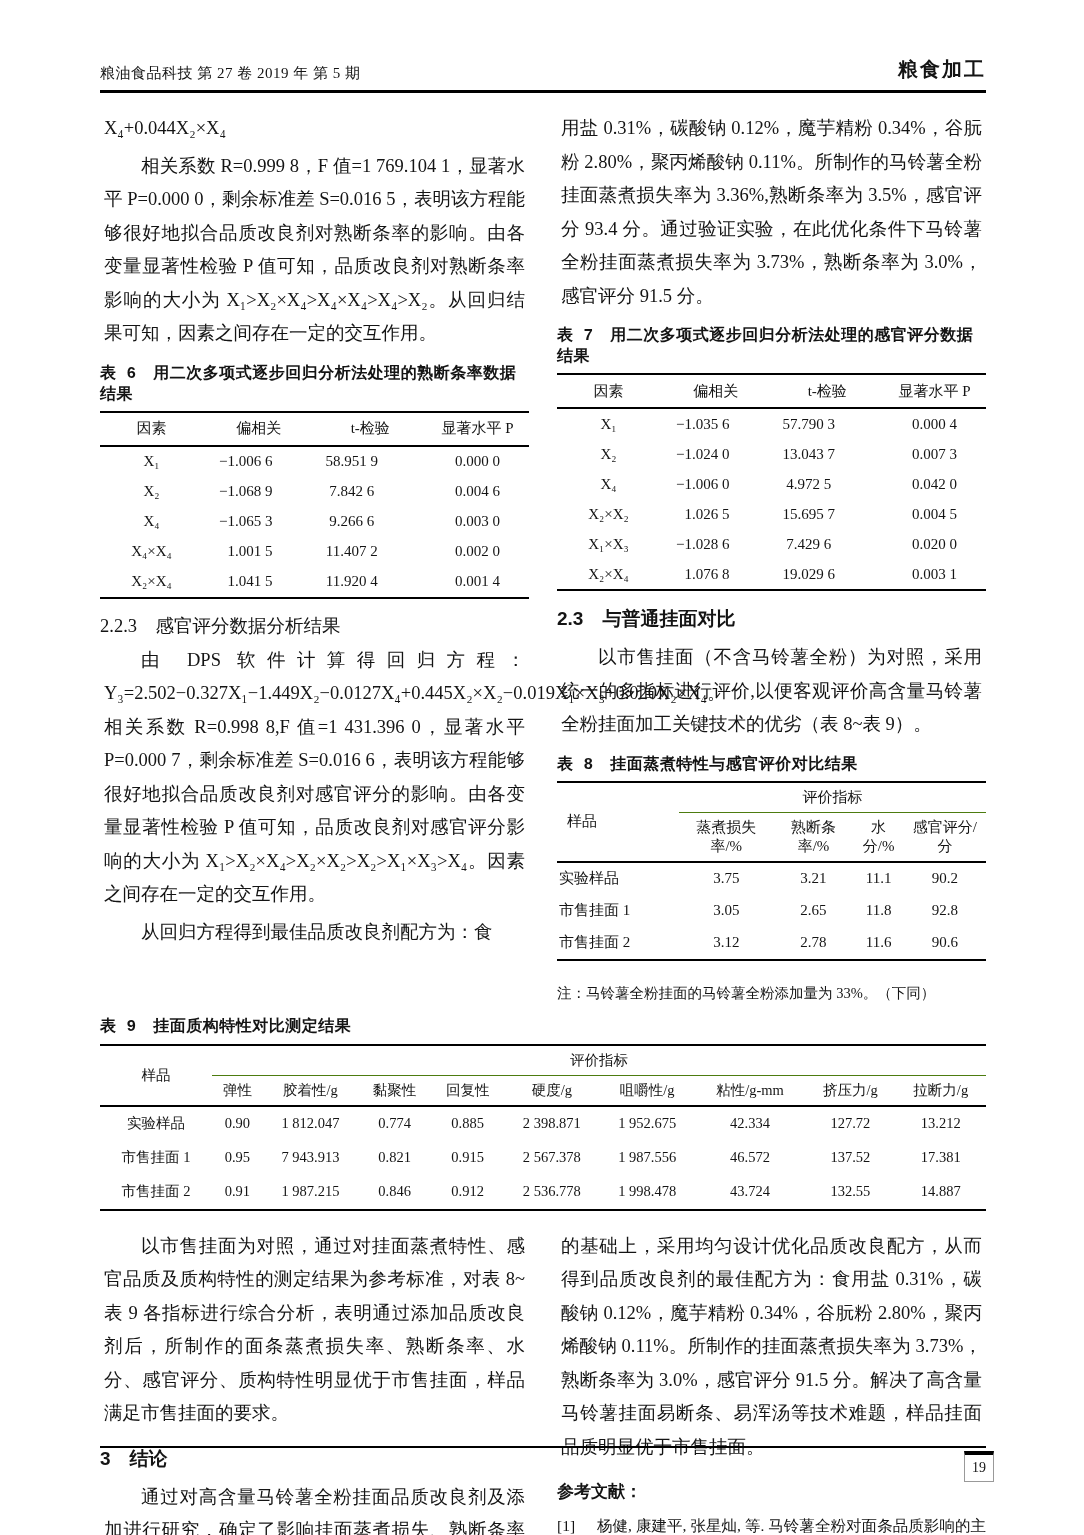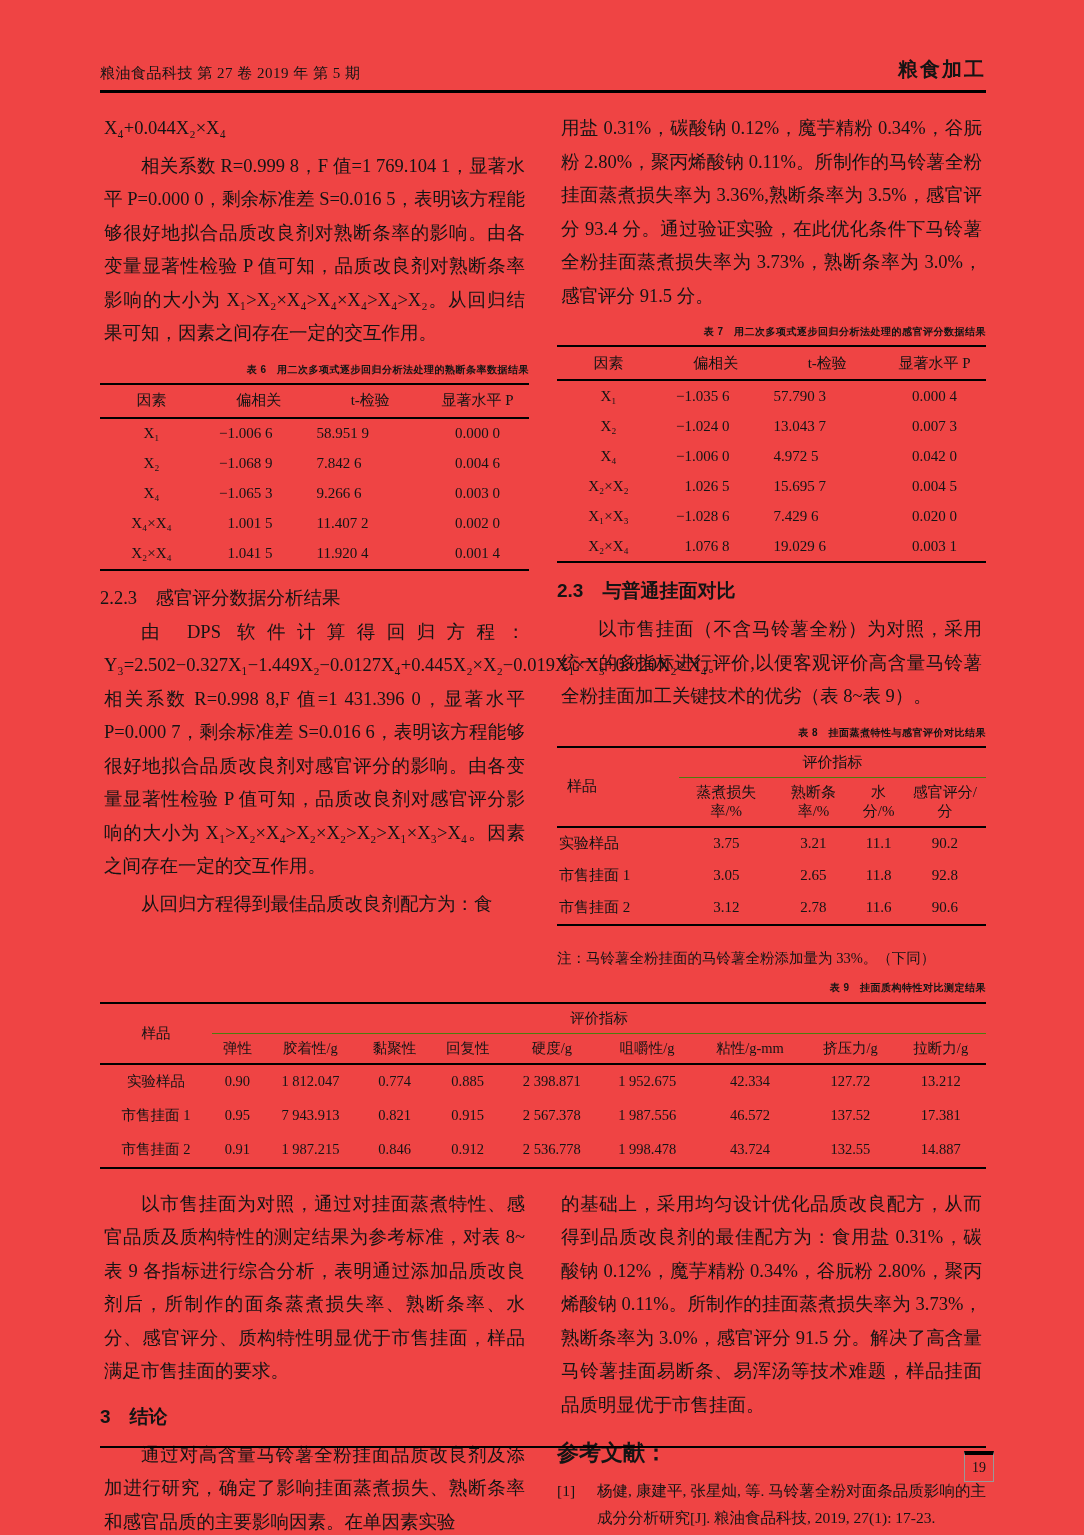--- a/index.html
+++ b/index.html
@@ -1,47 +1,47 @@
 <!DOCTYPE html>
 <html><head>
 <meta charset="utf-8">
 <style>
   html,body{margin:0;padding:0;background:#d8d8d8;}
-  .page{position:relative;width:1084px;height:1535px;margin:0 auto;background:#ef4444;color:#141414;
+  .page{position:relative;width:1084px;height:1535px;margin:0 auto;background:#ffffff;color:#141414;
         font-family:"Liberation Serif","DejaVu Serif",serif;overflow:hidden;}
   .content{position:absolute;left:100px;top:56px;width:886px;}
 
   
   .pagehead{display:flex;justify-content:space-between;align-items:flex-end;
             border-bottom:3px solid #000;padding-bottom:7px;}
   .journal{font-size:15px;letter-spacing:.5px;}
   .section-tag{font-size:20px;font-weight:bold;font-family:"Liberation Sans","DejaVu Sans",sans-serif;letter-spacing:2px;}
 
   
   .two-col{display:flex;gap:28px;margin-top:15px;}
   .col{flex:1 1 0;min-width:0;}
 
   p.body{font-size:18.5px;line-height:33.5px;text-align:justify;margin:4px;}
   p.indent{text-indent:2em;}
 
   
   .h3{font-size:18.5px;font-weight:normal;margin:14px 0 6px;}
   .h2{font-size:19px;font-weight:bold;font-family:"Liberation Sans","DejaVu Sans",sans-serif;margin:15px 0 9px;}
-  .refhead{font-size:22px;font-weight:bold;font-family:"Liberation Sans","DejaVu Sans",sans-serif;margin:16px 0 10px;}
-
-  
-  .tbl-caption{font-family:Liberation Sans, sans-serif;font-weight:bold;font-size:10px;
-               text-align:right;margin:12px 0 6px;letter-spacing:.5px;}
+  .refhead{font-size:17px;font-weight:bold;font-family:"Liberation Sans","DejaVu Sans",sans-serif;margin:16px 0 10px;}
+
+  
+  .tbl-caption{font-family:Liberation Mono, monospace;font-weight:bold;font-size:16px;
+               text-align:left;margin:12px 0 6px;letter-spacing:.5px;}
   table.data{width:100%;border-collapse:collapse;font-size:15px;
              border-top:2.5px solid #000;border-bottom:2.5px solid #000;}
   table.data th{font-weight:normal;}
   table.data th,table.data td{padding:6.5px 2px;text-align:center;}
   table.t67 thead th{border-bottom:2px solid #000;}
   table.t67 td:nth-child(2){text-align:right;padding-right:2.8em;}
-  table.t67 td:nth-child(3){text-align:left;padding-right:2.6em;}
+  table.t67 td:nth-child(3){text-align:center;padding-right:2.6em;}
   table.t89 th.group{border-bottom:1px solid #4d7c0f;padding:5px 2px;}
   table.t89 tr.sub th{border-bottom:2px solid #000;padding:5px 2px;}
   table.t89 th.samplehead{border-bottom:2px solid #000;}
   table.t8 td:first-child{text-align:left;padding-left:2px;}
   table.t8 th.samplehead{text-align:left;padding-left:10px;}
   table.t9{font-size:14.5px;}
   table.t9 td{padding:7.5px 2px;}
   .tbl-note{font-size:14.5px;margin-top:21px;line-height:22px;}
   .t9block{margin-top:6px;}
   .t9block .tbl-caption{margin-bottom:7px;}

